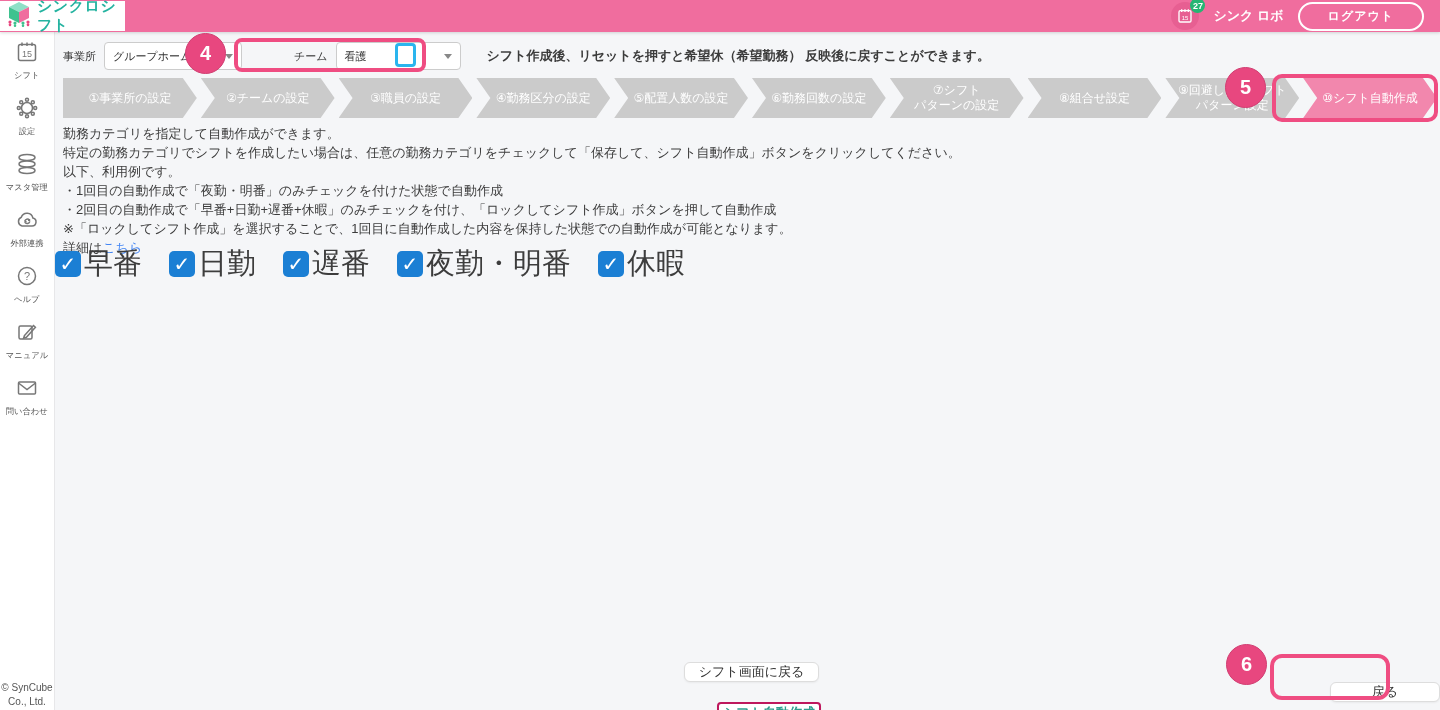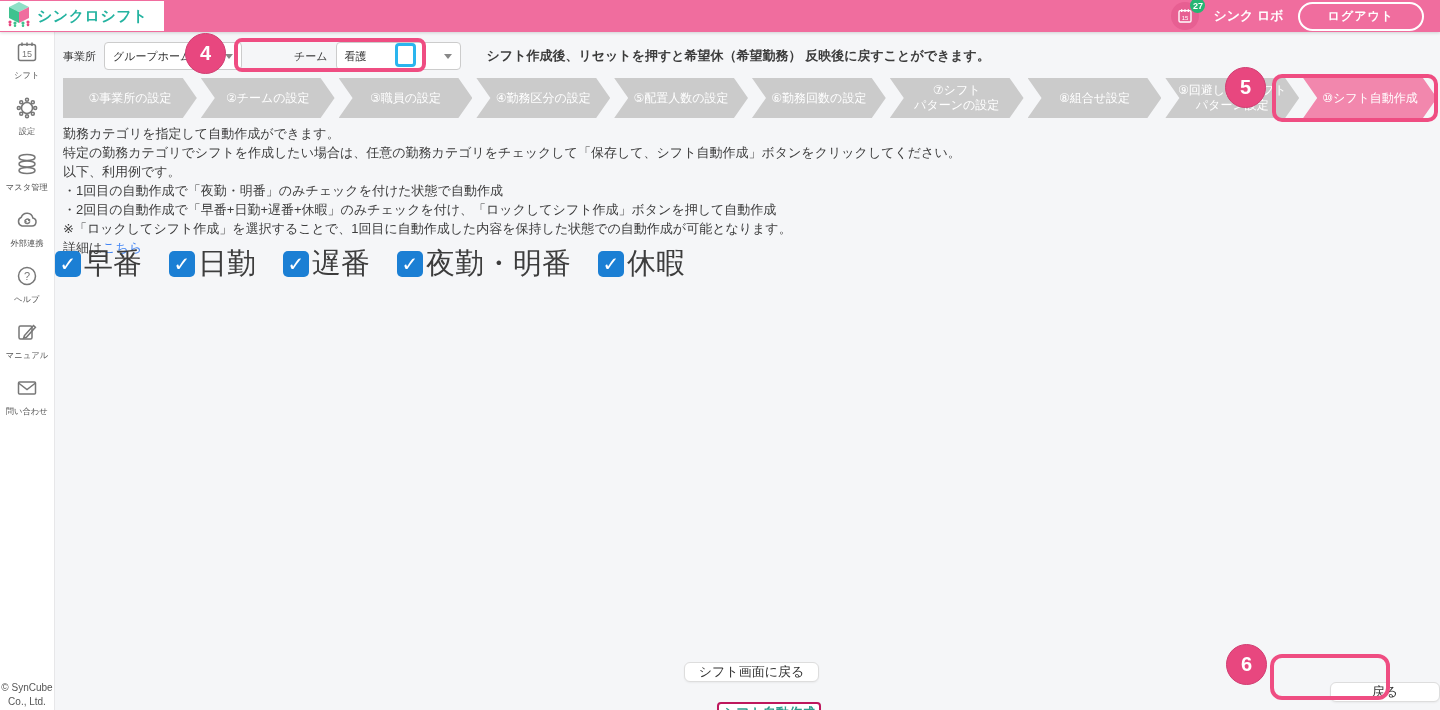--- a/index.html
+++ b/index.html
@@ -3,21 +3,21 @@
 <meta charset="utf-8">
 <style>
   * { margin:0; padding:0; box-sizing:border-box; }
   html,body { width:1440px; height:710px; overflow:hidden;
     font-family:"Liberation Sans","DejaVu Sans",sans-serif; background:#f5f6f8; }
 
   
   .header { position:absolute; top:0; left:0; width:1440px; height:32px;
     background:#f06d9e; z-index:10; display:flex; align-items:center;
     box-shadow:0 1px 3px rgba(0,0,0,.15); }
-  .logo-box { width:164px; height:30px; background:#fff; display:flex;
+  .logo-box { width:125px; height:30px; background:#fff; display:flex;
     align-items:center; gap:6px; padding-left:7px; cursor:pointer; }
   .logo-text { color:#24b3a0; font-weight:bold; font-size:15px; letter-spacing:.5px; }
   .header-right { margin-left:auto; display:flex; align-items:center; gap:14px; padding-right:16px; }
   .cal-badge { position:relative; width:28px; height:28px; border-radius:50%;
     background:#e75f92; display:flex; align-items:center; justify-content:center; cursor:pointer; }
   .cal-badge .badge { position:absolute; top:-4px; right:-6px; min-width:15px; height:15px;
     border-radius:8px; background:#26b573; color:#fff; font-size:9px; font-weight:bold;
     display:flex; align-items:center; justify-content:center; padding:0 2px; }
   .robot-name { color:#fff; font-size:13px; font-weight:bold; }
   .logout-btn { background:transparent; border:2px solid #fff; border-radius:16px;

